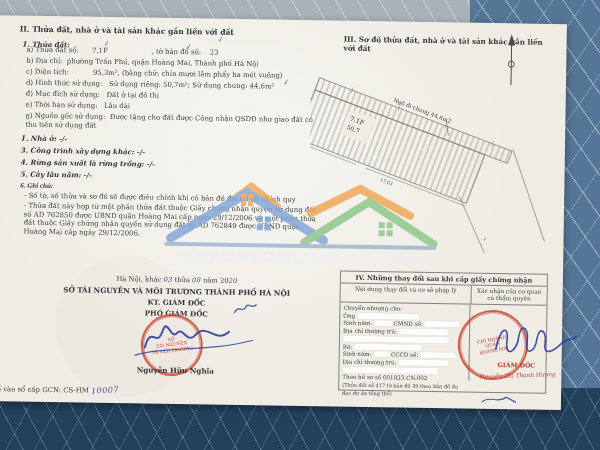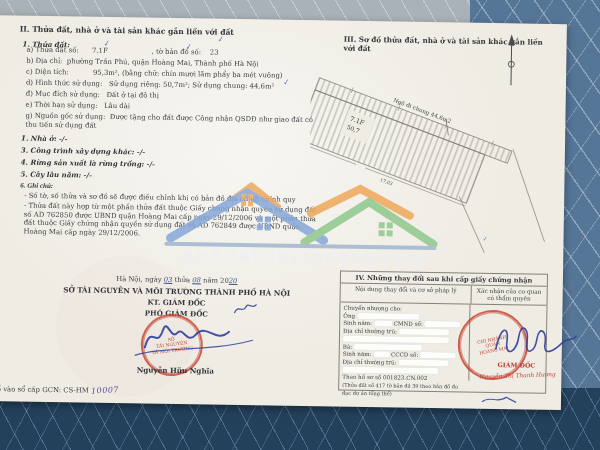--- a/index.html
+++ b/index.html
@@ -21,21 +21,21 @@
   .paper{left:-14px;top:15px;width:581px;height:386px;background:#efece4;
     background-image:radial-gradient(ellipse at 45% 35%, rgba(255,255,255,.5), rgba(0,0,0,0) 60%),
                      radial-gradient(circle at 25% 80%, rgba(205,170,160,.07) 0 70px, rgba(0,0,0,0) 71px);
     transform:rotate(0.9deg);transform-origin:0 0;
     box-shadow:0 3px 8px rgba(0,0,0,.4);color:#3f4145;}
   .h2{font-weight:bold;font-size:7.6px;color:#33353a;}
   .bi{font-weight:bold;font-style:italic;font-size:7px;color:#33353a;}
   .ln{font-size:6.9px;line-height:8.6px;white-space:pre-wrap;}
   .ck{position:absolute;color:#4a5fae;font-size:8px;font-family:"DejaVu Sans",sans-serif;
       transform:rotate(-10deg);opacity:.85;}
-  .hw{font-style:italic;color:#3a4f86;text-decoration:underline;}
+  .hw{font-style:italic;color:#3a4f86;}
   .hw2{font-style:italic;color:#5a4aa0;font-size:8px;letter-spacing:.5px;display:inline-block;transform:rotate(-4deg);}
   
   .s4box{border:1px solid #86827a;font-size:5.8px;}
   .s4head{border-bottom:1px solid #86827a;text-align:center;font-weight:bold;font-size:6.6px;
           padding:2px 0 1px 0;color:#33353a;}
   .s4cols{display:flex;border-bottom:1px solid #86827a;text-align:center;font-size:5.8px;line-height:7px;}
   .s4c1{width:122px;padding:2px 4px;}
   .s4c2{flex:1;border-left:1px solid #86827a;padding:2px 3px;}
   .s4body{position:relative;height:76px;}
   .s4vline{position:absolute;left:129px;top:0;bottom:0;border-left:1px solid #86827a;}
@@ -112,21 +112,21 @@
     <g fill="#8fc98d">
       <rect x="216" y="38" width="6" height="6"></rect>
         <rect x="224" y="38" width="6" height="6"></rect>
       <rect x="216" y="46" width="6" height="6"></rect>
         <rect x="224" y="46" width="6" height="6"></rect>
     </g>
     <text x="142" y="80" text-anchor="middle" font-family="DejaVu Sans" font-weight="bold" font-size="15" letter-spacing="2" fill="rgba(236,239,244,0.72)">NHADATONLINE360.COM</text>
   </svg>
 
   <div class="abs center-block" style="left:40px;top:258px;width:310px;">
-    <div style="font-size:6.8px;"><span>Hà Nội, ngày </span><span class="hw">03</span><span> thửa </span><span class="hw">08</span><span> năm 20</span><span class="hw">20</span></div>
+    <div style="font-size:6.8px;"><span>Hà Nội, khác </span><span class="hw">03</span><span> thửa </span><span class="hw">08</span><span> năm 20</span><span class="hw">20</span></div>
     <div style="font-weight:bold;font-size:7.2px;margin-top:3px;color:#33353a;">SỞ TÀI NGUYÊN VÀ MÔI TRƯỜNG THÀNH PHỐ HÀ NỘI</div>
     <div style="font-weight:bold;font-size:7px;margin-top:2px;color:#33353a;">KT. GIÁM ĐỐC</div>
     <div style="font-weight:bold;font-size:7px;margin-top:2px;color:#33353a;">PHÓ GIÁM ĐỐC</div>
   </div>
 
   <div class="abs seal seal1">
     <span>SỞ</span>
     <span>TÀI NGUYÊN</span>
     <span>VÀ MÔI TRƯỜNG</span>
   </div>

